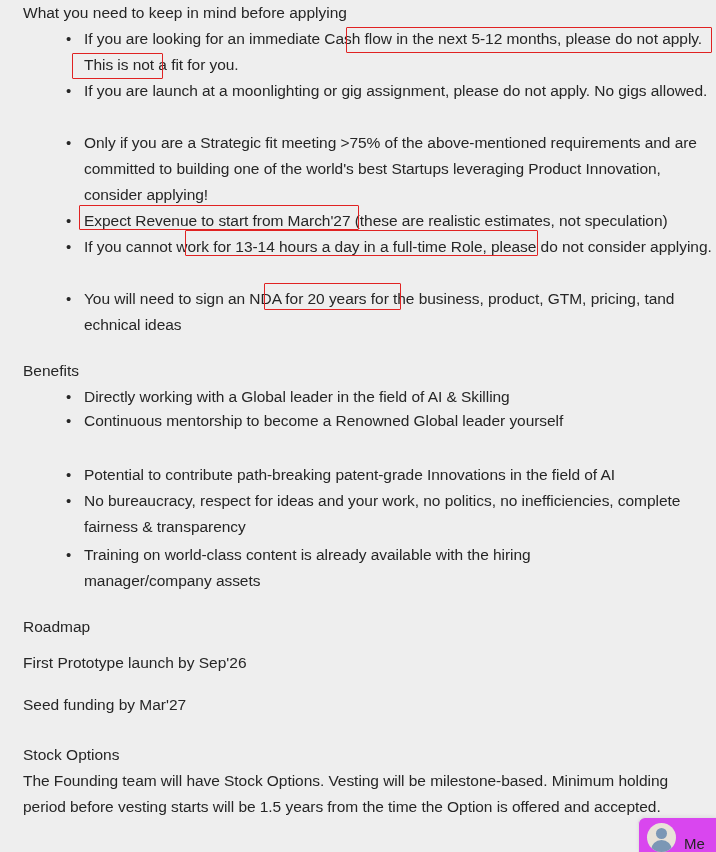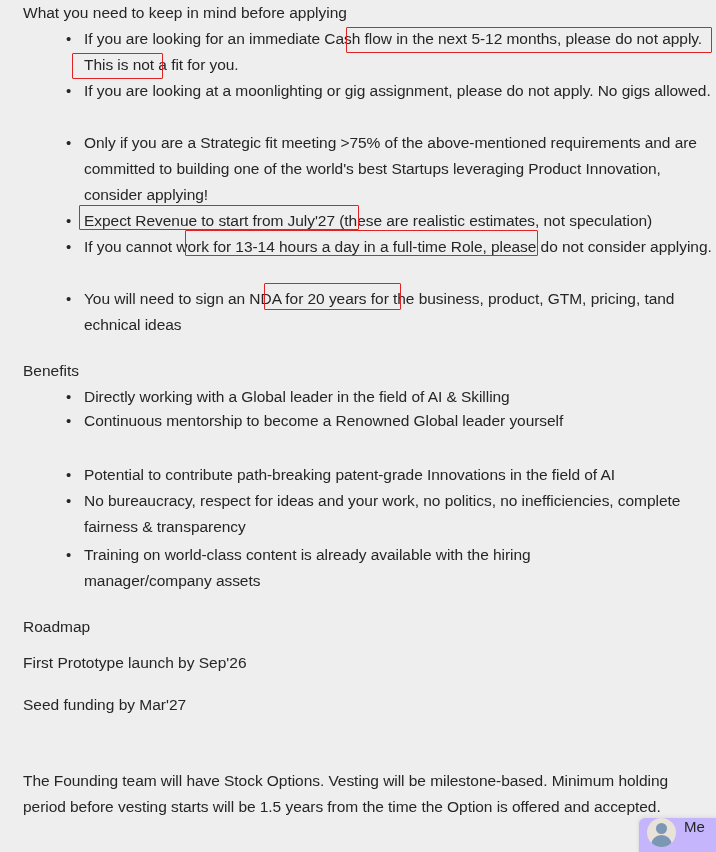--- a/index.html
+++ b/index.html
@@ -81,27 +81,27 @@
     border-radius: 1px;
   }
 
   
   .chat-widget {
     position: absolute;
     left: 638px;
     top: 817px;
     width: 78px;
     height: 35px;
-    background: #c4b5fd;
+    background: #d946ef;
     border: 1px solid #e2e2e2;
     border-bottom: none;
     border-right: none;
     border-top-left-radius: 7px;
     display: flex;
-    align-items: flex-start;
+    align-items: flex-end;
     padding-left: 8px;
     overflow: hidden;
     box-shadow: 0 -1px 4px rgba(0,0,0,0.06);
   }
   .chat-avatar {
     width: 29px;
     height: 29px;
     border-radius: 50%;
     background: #e8e2d8;
     position: relative;
@@ -135,25 +135,25 @@
 </style>
 </head>
 <body>
 
 <div class="doc">
 
   <div class="heading" style="top:0px;">What you need to keep in mind before applying</div>
 
   <div class="bullet" style="top:26px; width:652px;">If you are looking for an immediate Cash flow in the next 5-12 months, please do not apply. This is not a fit for you.</div>
 
-  <div class="bullet" style="top:78px; width:652px;">If you are looking at a moonlighting or gig assignment, please do not apply. No gigs allowed.</div>
+  <div class="bullet" style="top:78px; width:652px;">If you are launch at a moonlighting or gig assignment, please do not apply. No gigs allowed.</div>
 
   <div class="bullet" style="top:130px; width:652px;">Only if you are a Strategic fit meeting &gt;75% of the above-mentioned requirements and are committed to building one of the world's best Startups leveraging Product Innovation, consider applying!</div>
 
-  <div class="bullet" style="top:208px; width:652px;">Expect Revenue to start from July'27 (these are realistic estimates, not speculation)</div>
+  <div class="bullet" style="top:208px; width:652px;">Expect Revenue to start from March'27 (these are realistic estimates, not speculation)</div>
 
   <div class="bullet" style="top:234px; width:652px;">If you cannot work for 13-14 hours a day in a full-time Role, please do not consider applying.</div>
 
   <div class="bullet" style="top:286px; width:650px;">You will need to sign an NDA for 20 years for the business, product, GTM, pricing, tand echnical ideas</div>
 
   <div class="heading" style="top:358px;">Benefits</div>
 
   <div class="bullet" style="top:384px; width:652px;">Directly working with a Global leader in the field of AI &amp; Skilling</div>
 
   <div class="bullet" style="top:408px; width:652px;">Continuous mentorship to become a Renowned Global leader yourself</div>
@@ -165,20 +165,21 @@
 
   <div class="bullet" style="top:542px; width:530px;">Training on world-class content is already available with the hiring manager/company assets</div>
 
   <div class="heading" style="top:614px;">Roadmap</div>
 
 
   <div class="plain-line" style="top:650px;">First Prototype launch by Sep'26</div>
 
   <div class="plain-line" style="top:692px;">Seed funding by Mar'27</div>
 
+  <div class="heading" style="top:742px;">Stock Options</div>
 
   <div class="para" style="left:23px; top:768px; width:674px;">The Founding team will have Stock Options. Vesting will be milestone-based. Minimum holding period before vesting starts will be 1.5 years from the time the Option is offered and accepted.</div>
 
   <div class="redbox" style="left:346px; top:27px;  width:366px; height:26px;"></div>
 
   <div class="redbox" style="left:72px;  top:53px;  width:91px;  height:26px;"></div>
 
   <div class="redbox" style="left:79px;  top:205px; width:280px; height:25px;"></div>
 
   <div class="redbox" style="left:185px; top:230px; width:353px; height:26px;"></div>

